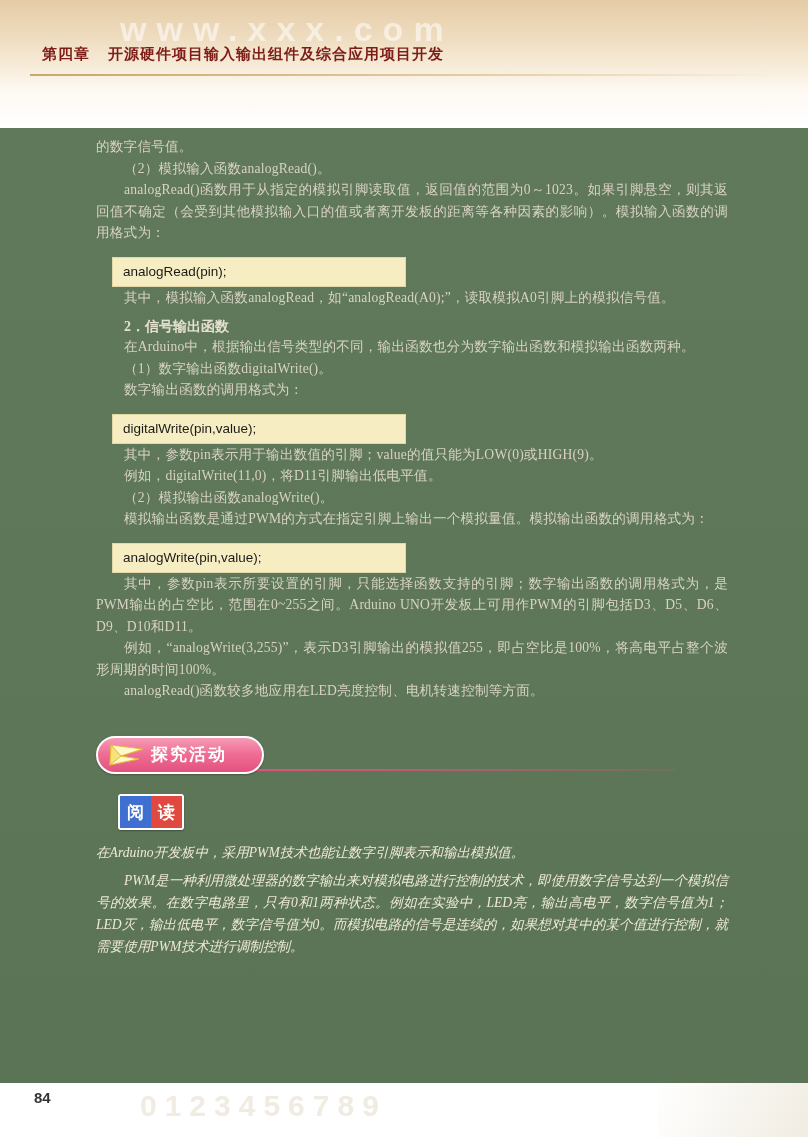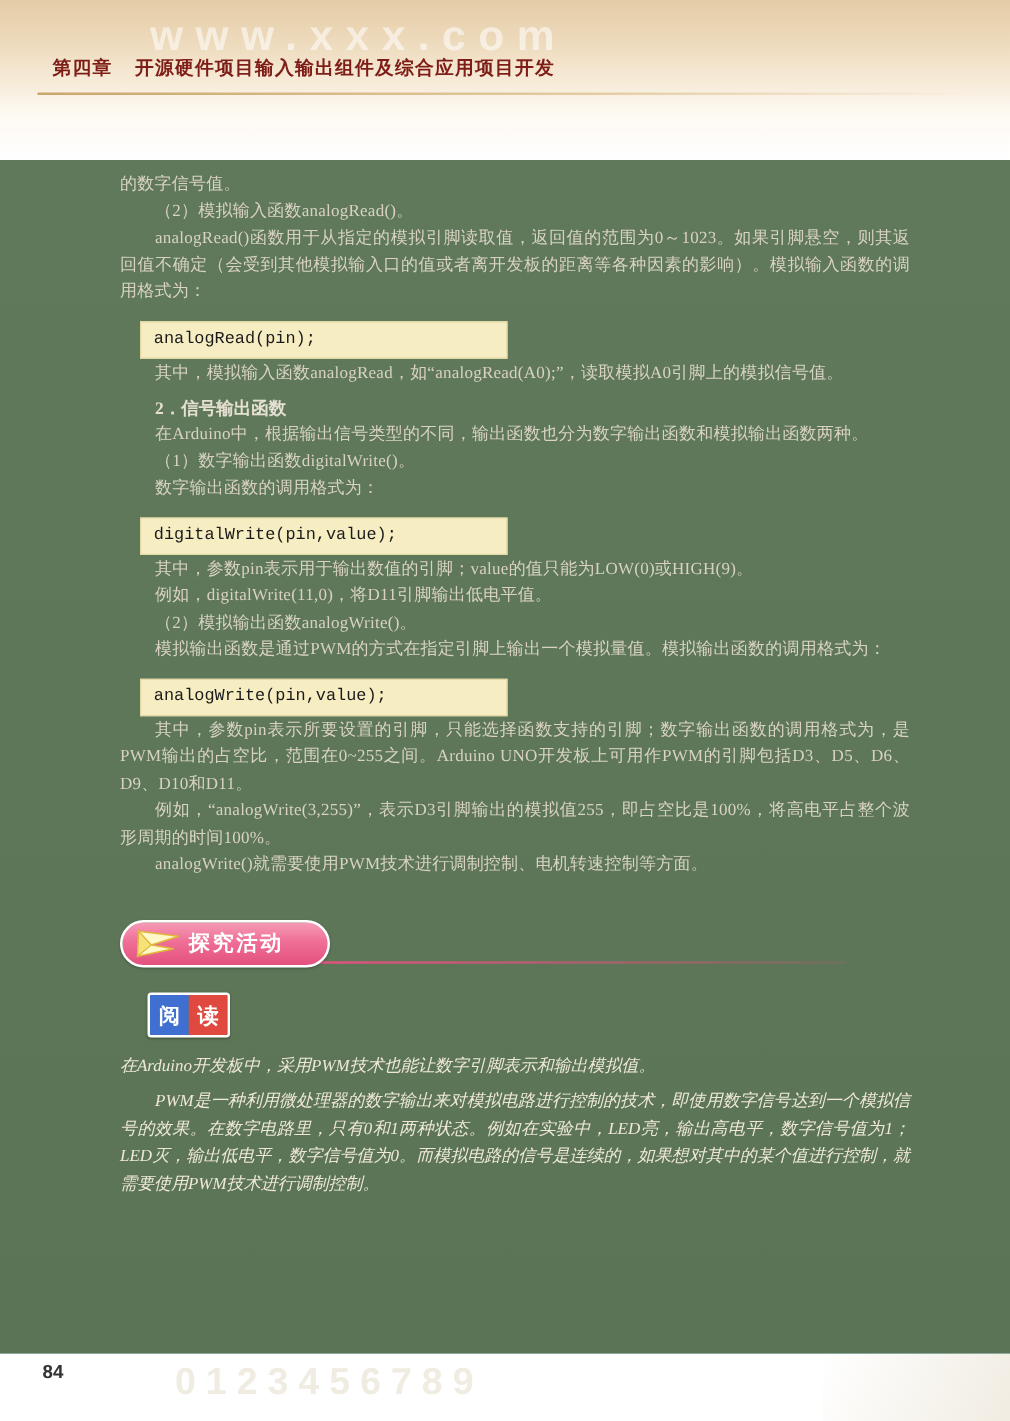--- a/index.html
+++ b/index.html
@@ -129,21 +129,21 @@
   .code-box {
     margin-top: 13px;
     margin-left: 16px;
     width: 294px;
     background: #f6eec2;
     border: 1px solid #e4d9a6;
     color: #1a1a1a;
     font-size: 13.5px;
     line-height: 20px;
     padding: 4px 10px;
-    font-family: Liberation Mono, monospace;
+    font-family: Liberation Sans, sans-serif;
     box-sizing: border-box;
   }
 
   
   .activity-wrap {
     position: relative;
     margin-top: 34px;
     margin-left: 0px;
     height: 42px;
   }
@@ -309,21 +309,21 @@
 
       <p class="body gap-m indent">其中，参数pin表示用于输出数值的引脚；value的值只能为LOW(0)或HIGH(9)。</p>
       <p class="body gap-s indent">例如，digitalWrite(11,0)，将D11引脚输出低电平值。</p>
       <p class="body gap-s indent">（2）模拟输出函数analogWrite()。</p>
       <p class="body gap-s indent">模拟输出函数是通过PWM的方式在指定引脚上输出一个模拟量值。模拟输出函数的调用格式为：</p>
 
       <div class="code-box">analogWrite(pin,value);</div>
 
       <p class="body gap-m indent">其中，参数pin表示所要设置的引脚，只能选择函数支持的引脚；数字输出函数的调用格式为，是PWM输出的占空比，范围在0~255之间。Arduino UNO开发板上可用作PWM的引脚包括D3、D5、D6、D9、D10和D11。</p>
       <p class="body gap-s indent">例如，“analogWrite(3,255)”，表示D3引脚输出的模拟值255，即占空比是100%，将高电平占整个波形周期的时间100%。</p>
-      <p class="body gap-s indent">analogWrite()就需要使用PWM技术进行调制控制、电机转速控制等方面。</p>
+      <p class="body gap-s indent">analogRead()函数较多地应用在LED亮度控制、电机转速控制等方面。</p>
 
       <div class="activity-wrap">
         <div class="activity-line"></div>
         <div class="activity-badge">
           <span class="activity-flag">
             <svg width="40" height="26" viewBox="0 0 40 26">
               <path d="M4 3 L36 7 L14 14 L32 17 L3 23 Z" fill="#fff8c8" stroke="#e0b93c" stroke-width="1.2"></path>
               <path d="M4 3 L14 14 L3 23 Z" fill="#f7e27a" stroke="#e0b93c" stroke-width="1"></path>
             </svg>
           </span>

